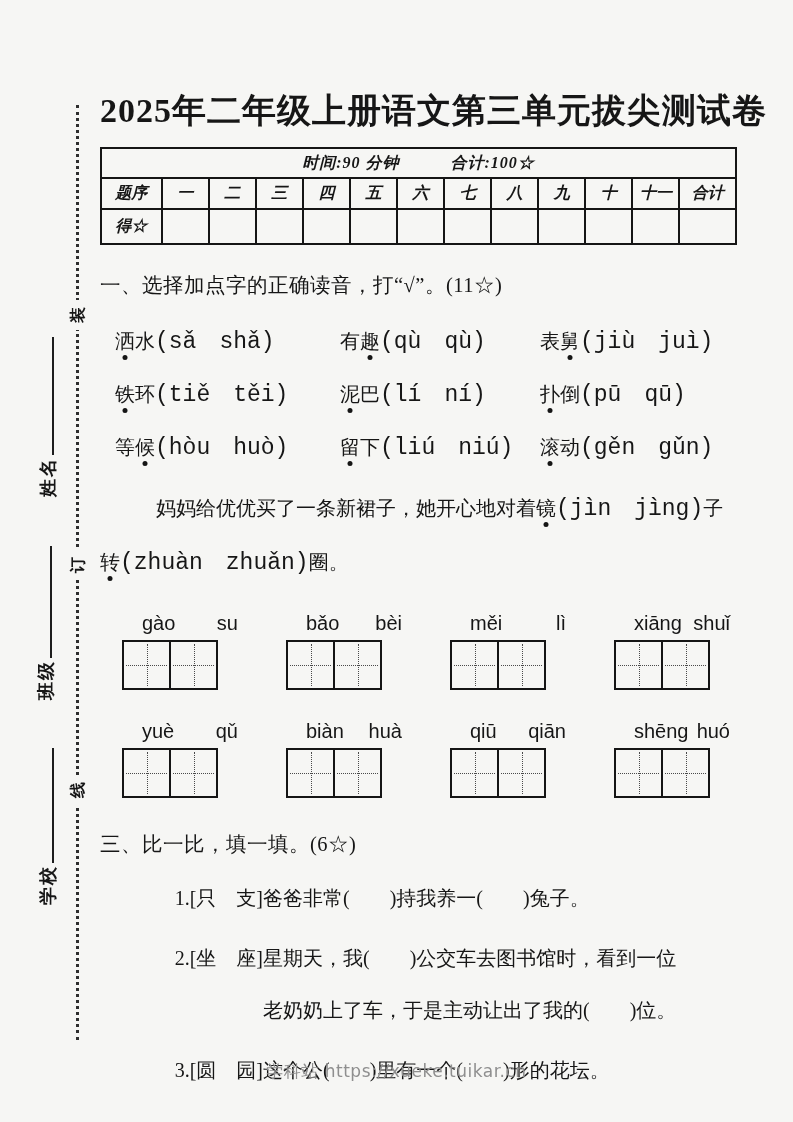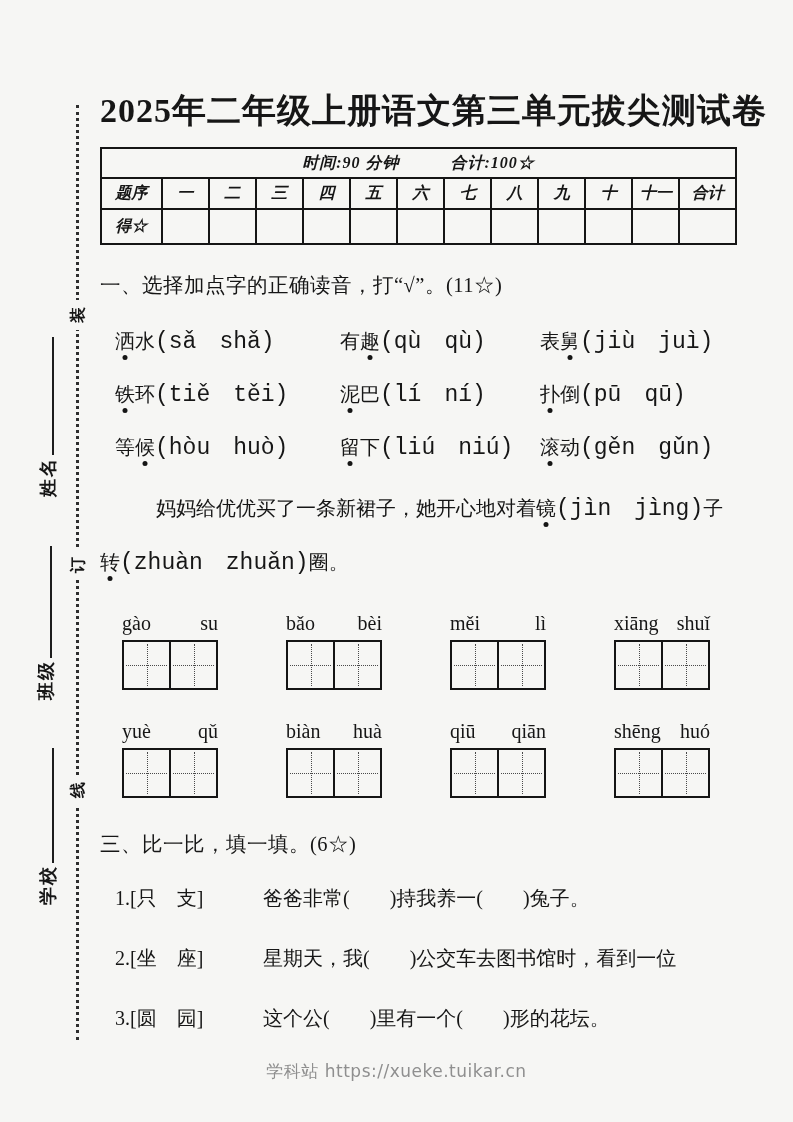--- a/index.html
+++ b/index.html
@@ -60,39 +60,39 @@
   }
 
   .sentence { margin-top:4px; font-size:20px; }
   .sent-line { line-height:53px; }
   .sent-line.indent { text-indent:2.8em; }
 
   
   .grids-row { display:flex; gap:68px; padding-left:22px; margin-top:22px; }
   .word-group { width:96px; }
   .py-label {
-    font-family:Liberation Serif, serif; font-size:20px; height:28px;
-    text-align:justify; text-align-last:justify; width:96px; white-space:nowrap;
+    font-family:Liberation Sans, sans-serif; font-size:20px; height:28px;
+    text-align:justify; text-align-last:justify; width:96px; white-space:nowrap;margin-left:20px;
   }
   .wgrid { display:flex; border:2px solid #151515; width:96px; height:50px; box-sizing:border-box; }
   .cell { position:relative; flex:1; }
   .cell + .cell { border-left:2px solid #151515; }
   .cell::before {
     content:""; position:absolute; left:50%; top:2px; bottom:2px; width:0;
     border-left:1.5px dotted #4a4a4a;
   }
   .cell::after {
     content:""; position:absolute; top:50%; left:2px; right:2px; height:0;
     border-top:1.5px dotted #4a4a4a;
   }
 
   
   .s3-list { margin-top:14px; font-size:20px; }
   .s3-item { display:flex; margin-top:8px; }
-  .s3-label { width:163px; padding-left:15px; box-sizing:border-box; line-height:52px; white-space:nowrap; }
+  .s3-label { width:163px; padding-left:15px; box-sizing:border-box; line-height:52px; white-space:nowrap;text-align:right; }
   .s3-text { flex:1; line-height:52px; }
 
   .footer {
     position:absolute; left:0; right:0; top:1060px; text-align:center;
     font-family:"DejaVu Sans", sans-serif; font-size:17px; color:#8f8f8f;
     letter-spacing:0.5px;
   }
 </style>
 </head>
 <body>
@@ -248,20 +248,21 @@
       <div class="s3-item">
         <span class="s3-label"><span>1.</span><span class="bracket">[只　支]</span></span>
         <span class="s3-text">
             <div>爸爸非常(　　)持我养一(　　)兔子。</div>
           </span>
       </div>
       <div class="s3-item">
         <span class="s3-label"><span>2.</span><span class="bracket">[坐　座]</span></span>
         <span class="s3-text">
           <div>星期天，我(　　)公交车去图书馆时，看到一位</div>
+          <div>老奶奶上了车，于是主动让出了我的(　　)位。</div>
         </span>
       </div>
       <div class="s3-item">
         <span class="s3-label"><span>3.</span><span class="bracket">[圆　园]</span></span>
         <span class="s3-text">
             <div>这个公(　　)里有一个(　　)形的花坛。</div>
           </span>
       </div>
     </div>
   </div>

